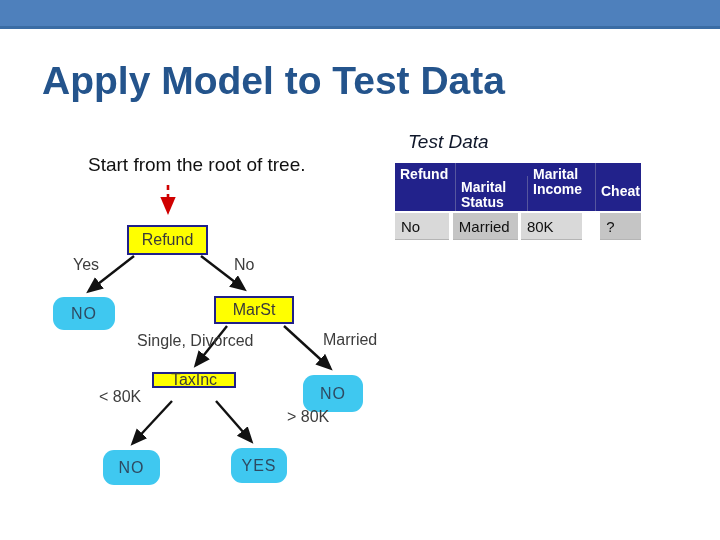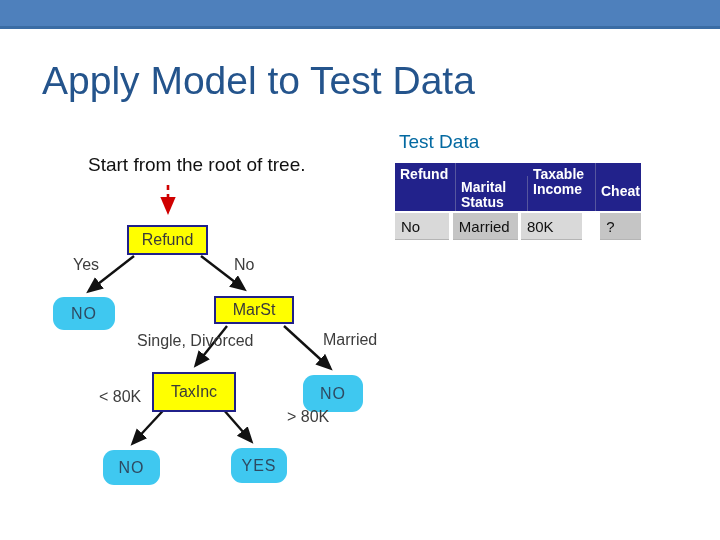--- a/index.html
+++ b/index.html
@@ -7,25 +7,25 @@
     width:720px;height:540px;position:relative;overflow:hidden;
     background:#ffffff;
     font-family:"Liberation Sans","DejaVu Sans",sans-serif;
   }
   .accent-bar{
     position:absolute;left:0;top:0;width:720px;height:26px;
     background:#4e80bc;border-bottom:3px solid #3a6ca4;
   }
   .slide-title{
     position:absolute;left:42px;top:58px;
-    font-size:39px;line-height:46px;color:#24548c;white-space:nowrap;
+    font-size:39px;line-height:46px;color:#24548c;white-space:nowrap;font-weight:bold;
   }
   .test-data-label{
-    position:absolute;left:399px;top:131px;
-    font-size:19px;color:#0369a1;white-space:nowrap;
+    position:absolute;left:408px;top:131px;
+    font-size:19px;color:#0f172a;white-space:nowrap;font-style:italic;
   }
   .instruction{
     position:absolute;left:88px;top:154px;
     font-size:19px;color:#111111;white-space:nowrap;
   }
   
   .ttable{position:absolute;left:395px;top:163px;width:246px;}
   .thead{display:flex;height:48px;background:#22228b;}
   .thcell{
     box-sizing:border-box;color:#ffffff;font-weight:bold;font-size:14px;
@@ -52,21 +52,21 @@
   }
   .node-decision{
     background:#ffff00;border:2px solid #20208a;color:#3a3a3a;
     box-sizing:border-box;
   }
   .node-leaf{
     background:#3fc8f0;border-radius:11px;color:#2e4a62;letter-spacing:1px;
   }
   .n-refund{left:127px;top:225px;width:81px;height:30px;}
   .n-marst{left:214px;top:296px;width:80px;height:28px;text-align:center;}
-  .n-taxinc{left:152px;top:372px;width:84px;height:40px;}
+  .n-taxinc{left:152px;top:372px;width:84px;height:16px;}
   .n-leaf-yes{left:53px;top:297px;width:62px;height:33px;}
   .n-leaf-married{left:303px;top:375px;width:60px;height:37px;}
   .n-leaf-lt{left:103px;top:450px;width:57px;height:35px;}
   .n-leaf-gt{left:231px;top:448px;width:56px;height:35px;}
   .edge-label{
     position:absolute;font-size:16px;color:#3d3d3d;white-space:nowrap;
   }
   .l-yes{left:73px;top:256px;}
   .l-no{left:234px;top:256px;}
   .l-sd{left:137px;top:332px;}
@@ -80,21 +80,21 @@
 <div class="accent-bar"></div>
 
 <div class="slide-title">Apply Model to Test Data</div>
 <div class="test-data-label">Test Data</div>
 <div class="instruction">Start from the root of tree.</div>
 
 <div class="ttable">
   <div class="thead">
     <div class="thcell">Refund</div>
     <div class="thcell">Marital Status</div>
-    <div class="thcell">Taxable Income</div>
+    <div class="thcell">Marital Income</div>
     <div class="thcell">Cheat</div>
   </div>
   <div class="trow">
     <div class="tdcell">No</div>
     <div class="tdcell">Married</div>
     <div class="tdcell">80K</div>
     <div class="tdcell">?</div>
   </div>
 </div>
 

